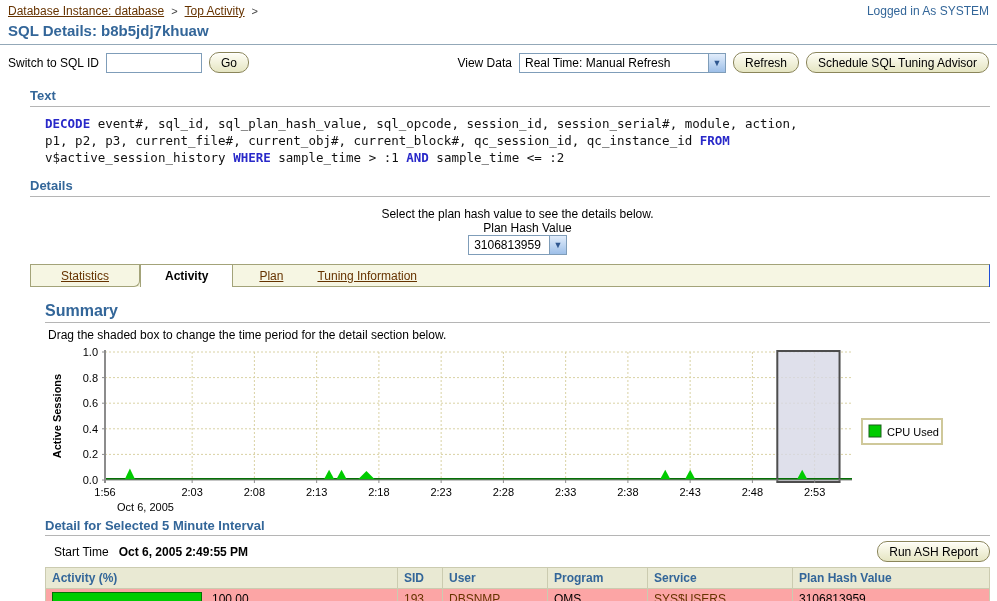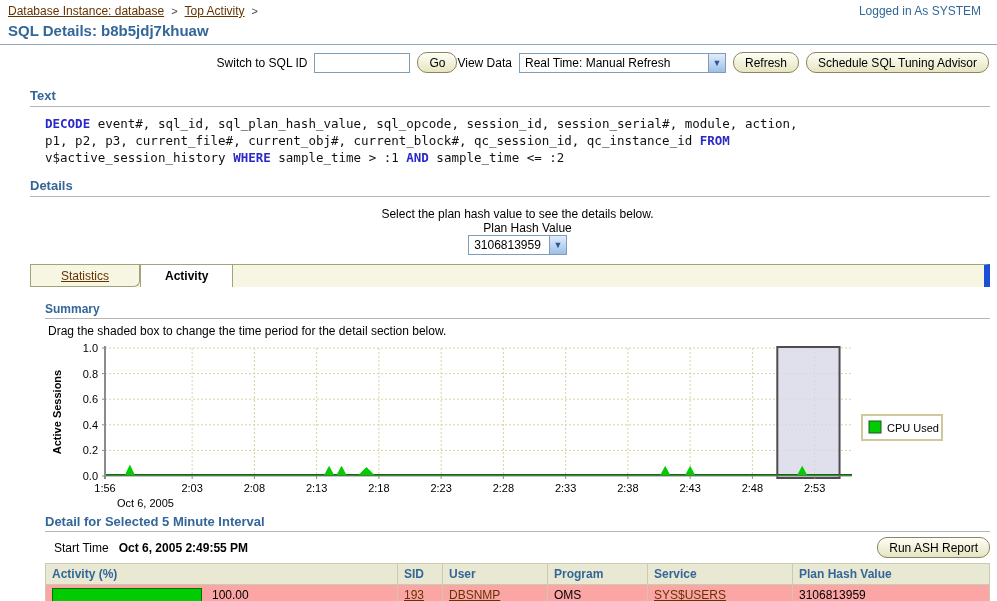--- a/index.html
+++ b/index.html
@@ -1,30 +1,30 @@
 <!DOCTYPE html>
 <html><head>
 <meta charset="utf-8">
 <style>
   html,body{margin:0;padding:0;}
   body{width:997px;height:601px;overflow:hidden;background:#ffffff;
        font-family:"Liberation Sans",sans-serif;font-size:12px;color:#000;}
   a{color:#663300;text-decoration:underline;cursor:pointer;}
 
   
-  .crumb-row{display:flex;justify-content:space-between;align-items:center;padding:4px 16px 0 8px;}
+  .crumb-row{display:flex;justify-content:space-between;align-items:center;padding:4px 8px 0 8px;}
   .crumbs{display:flex;gap:7px;align-items:center;}
   .crumb-sep{color:#444;font-size:11px;text-decoration:none;}
   .logged-in{color:#336699;}
   .page-title{color:#336699;font-weight:bold;font-size:15px;margin:4px 0 5px 8px;}
   .rule-full{border-top:1px solid #93a8b8;}
   .rule-wide{border-top:1px solid #b5b5b5;margin:0 7px 0 30px;}
   .rule-sum{border-top:1px solid #b5b5b5;margin:0 7px 0 45px;}
 
-  .controls-row{display:flex;justify-content:flex-end;align-items:center;padding:7px 8px 3px 8px;margin-left:40px;}
+  .controls-row{display:flex;justify-content:space-between;align-items:center;padding:7px 8px 3px 8px;}
   .ctl-left,.ctl-right{display:flex;align-items:center;gap:7px;}
   .text-input{width:90px;height:16px;border:1px solid #7f9db9;font:12px "Liberation Sans",sans-serif;}
   .btn{display:inline-flex;align-items:center;justify-content:center;padding:1px 11px;height:17px;
        border:1px solid #8a855a;border-radius:10px;background:linear-gradient(#fffef6,#e5e5c2);
        font-size:12px;color:#000;cursor:default;box-shadow:inset 0 1px 0 #ffffff;white-space:nowrap;}
   .select{display:inline-flex;align-items:center;border:1px solid #7f9db9;background:#fff;height:18px;cursor:default;}
   .sel-text{padding:0 8px 0 5px;white-space:nowrap;}
   .sel-arrow{width:16px;align-self:stretch;background:linear-gradient(#e2edfb,#9dbfe8);
              border-left:1px solid #7f9db9;display:flex;align-items:center;justify-content:center;
              color:#2f5790;font-size:9px;}
@@ -33,29 +33,29 @@
   .sql{font-family:"DejaVu Sans Mono","Liberation Mono",monospace;font-size:12.5px;line-height:17px;
        margin:8px 7px 0 45px;color:#111;}
   .sql-kw{color:#2929c9;font-weight:bold;}
   .sql-str{color:#cc0000;font-weight:bold;}
   .sql-p{}
 
   .phv-row{display:flex;align-items:center;margin:10px 7px 9px 45px;flex-direction:column;}
   .phv-label{margin-left:28px;margin-right:8px;}
 
   .tabbar{display:flex;align-items:stretch;height:22px;background:#f6f6e3;
-          border-top:1px solid #a3a379;border-left:1px solid #a3a379;border-right:6px solid #1d4ed8;
+          border-top:1px solid #a3a379;border-left:1px solid #a3a379;border-right:1px solid #1d4ed8;
           margin:2px 7px 0 30px;}
   .tab-seg{display:flex;align-items:center;border-bottom:1px solid #a3a379;}
   .tab-seg.first{padding:0 30px;border-right:1px solid #a3a379;border-bottom-right-radius:6px;}
   .tab-active{display:flex;align-items:center;padding:0 24px;background:#ffffff;font-weight:bold;
               border-left:1px solid #a3a379;border-right:1px solid #a3a379;}
   .tab-seg.rest{flex:1;gap:34px;padding-left:26px;}
 
-  .summary-heading{color:#336699;font-weight:bold;font-size:12px;margin:15px 0 2px 45px;}
+  .summary-heading{color:#336699;font-weight:bold;font-size:16px;margin:15px 0 2px 45px;}
   .drag-text{margin:5px 0 0 48px;}
   .chart-wrap{position:relative;height:172px;}
   .chart-wrap svg{position:absolute;left:0;top:0;}
 
   .detail-heading{color:#336699;font-weight:bold;font-size:13px;margin:4px 0 2px 45px;}
   .start-row{display:flex;justify-content:space-between;align-items:center;margin:5px 7px 2px 45px;}
   .start-left{display:flex;gap:10px;align-items:baseline;margin-left:9px;}
   .start-value{font-weight:bold;}
 
   table.detail{border-collapse:collapse;margin:5px 7px 0 45px;width:945px;table-layout:fixed;}
@@ -116,20 +116,24 @@
     <span class="sel-arrow">▼</span>
   </span>
 </div>
 
 <div class="tabbar">
   <div class="tab-seg first">
     <a>Statistics</a>
   </div>
   <div class="tab-active">
     <span>Activity</span>
+  </div>
+  <div class="tab-seg rest">
+    <a>Plan</a>
+    <a>Tuning Information</a>
   </div>
 </div>
 
 <div class="summary-heading">Summary</div>
 <div class="rule-sum"></div>
 <div class="drag-text">Drag the shaded box to change the time period for the detail section below.</div>
 <div class="chart-wrap">
   <svg id="chart-svg" width="997" height="172" font-family="Liberation Sans, sans-serif">
       <line x1="105" y1="112.4" x2="852" y2="112.4" stroke="#d9d2a4" stroke-width="1" stroke-dasharray="2,2"></line>
       <line x1="105" y1="86.8" x2="852" y2="86.8" stroke="#d9d2a4" stroke-width="1" stroke-dasharray="2,2"></line>

